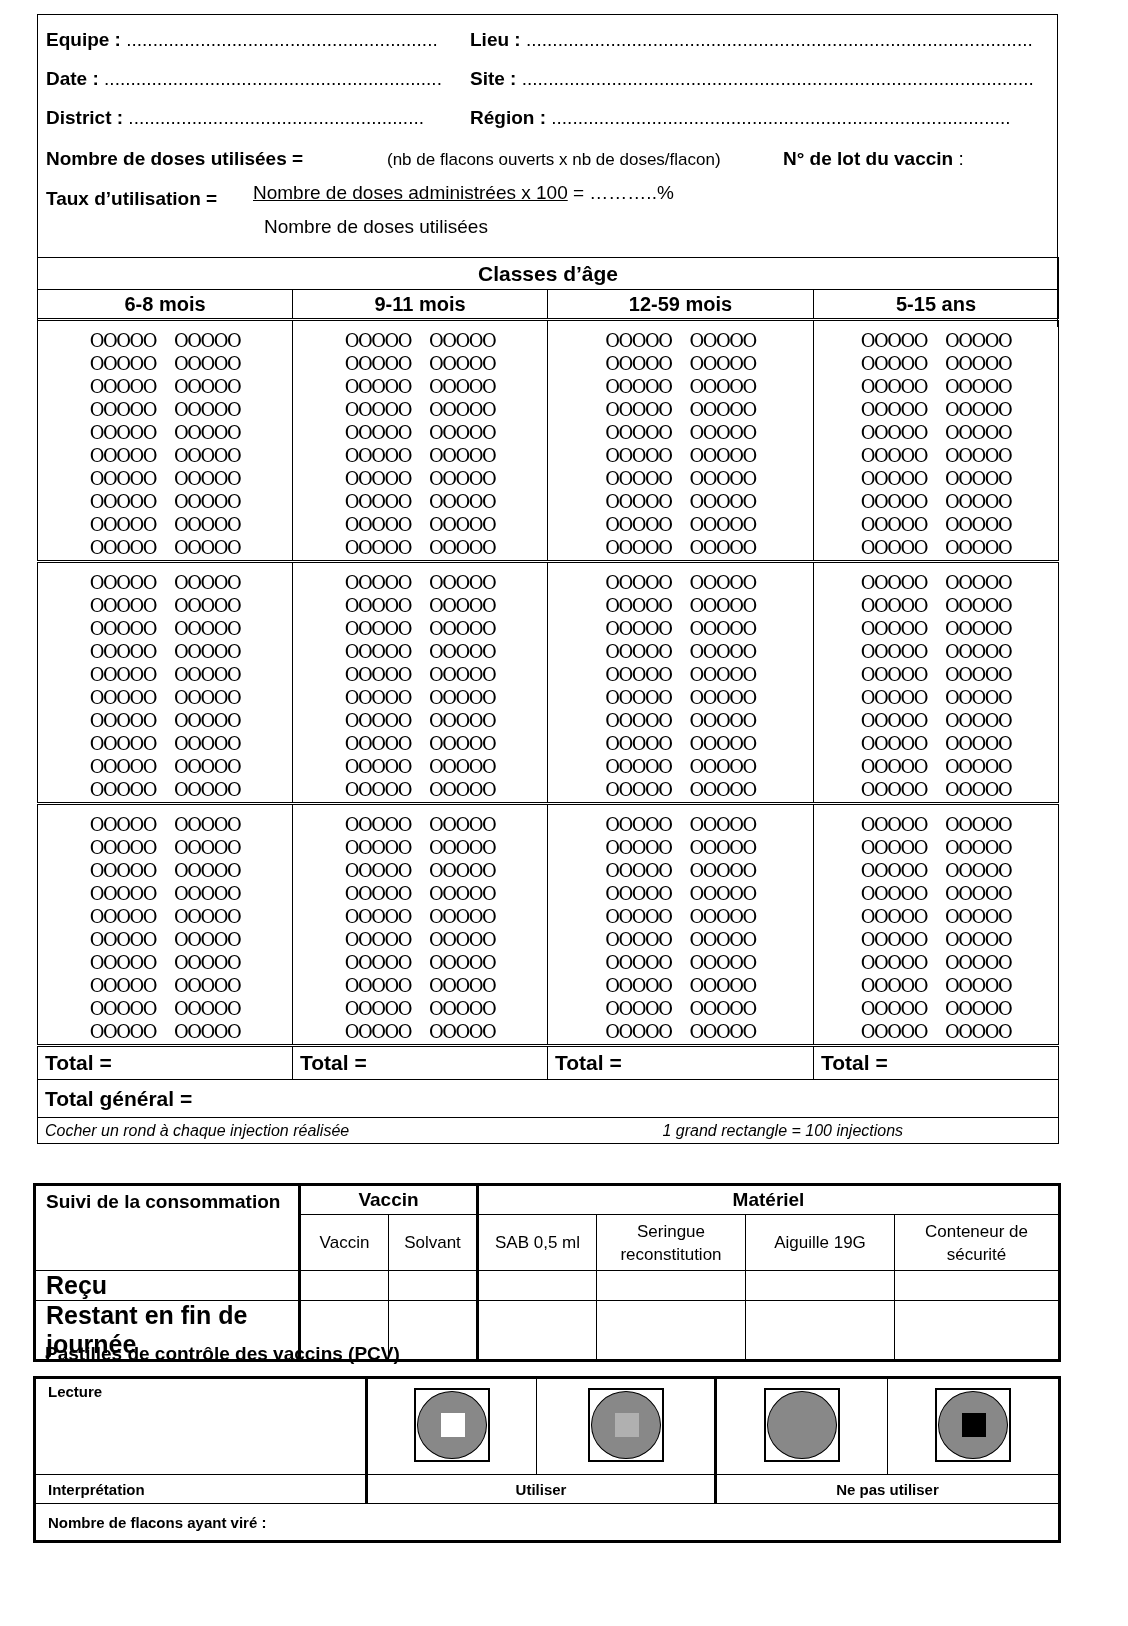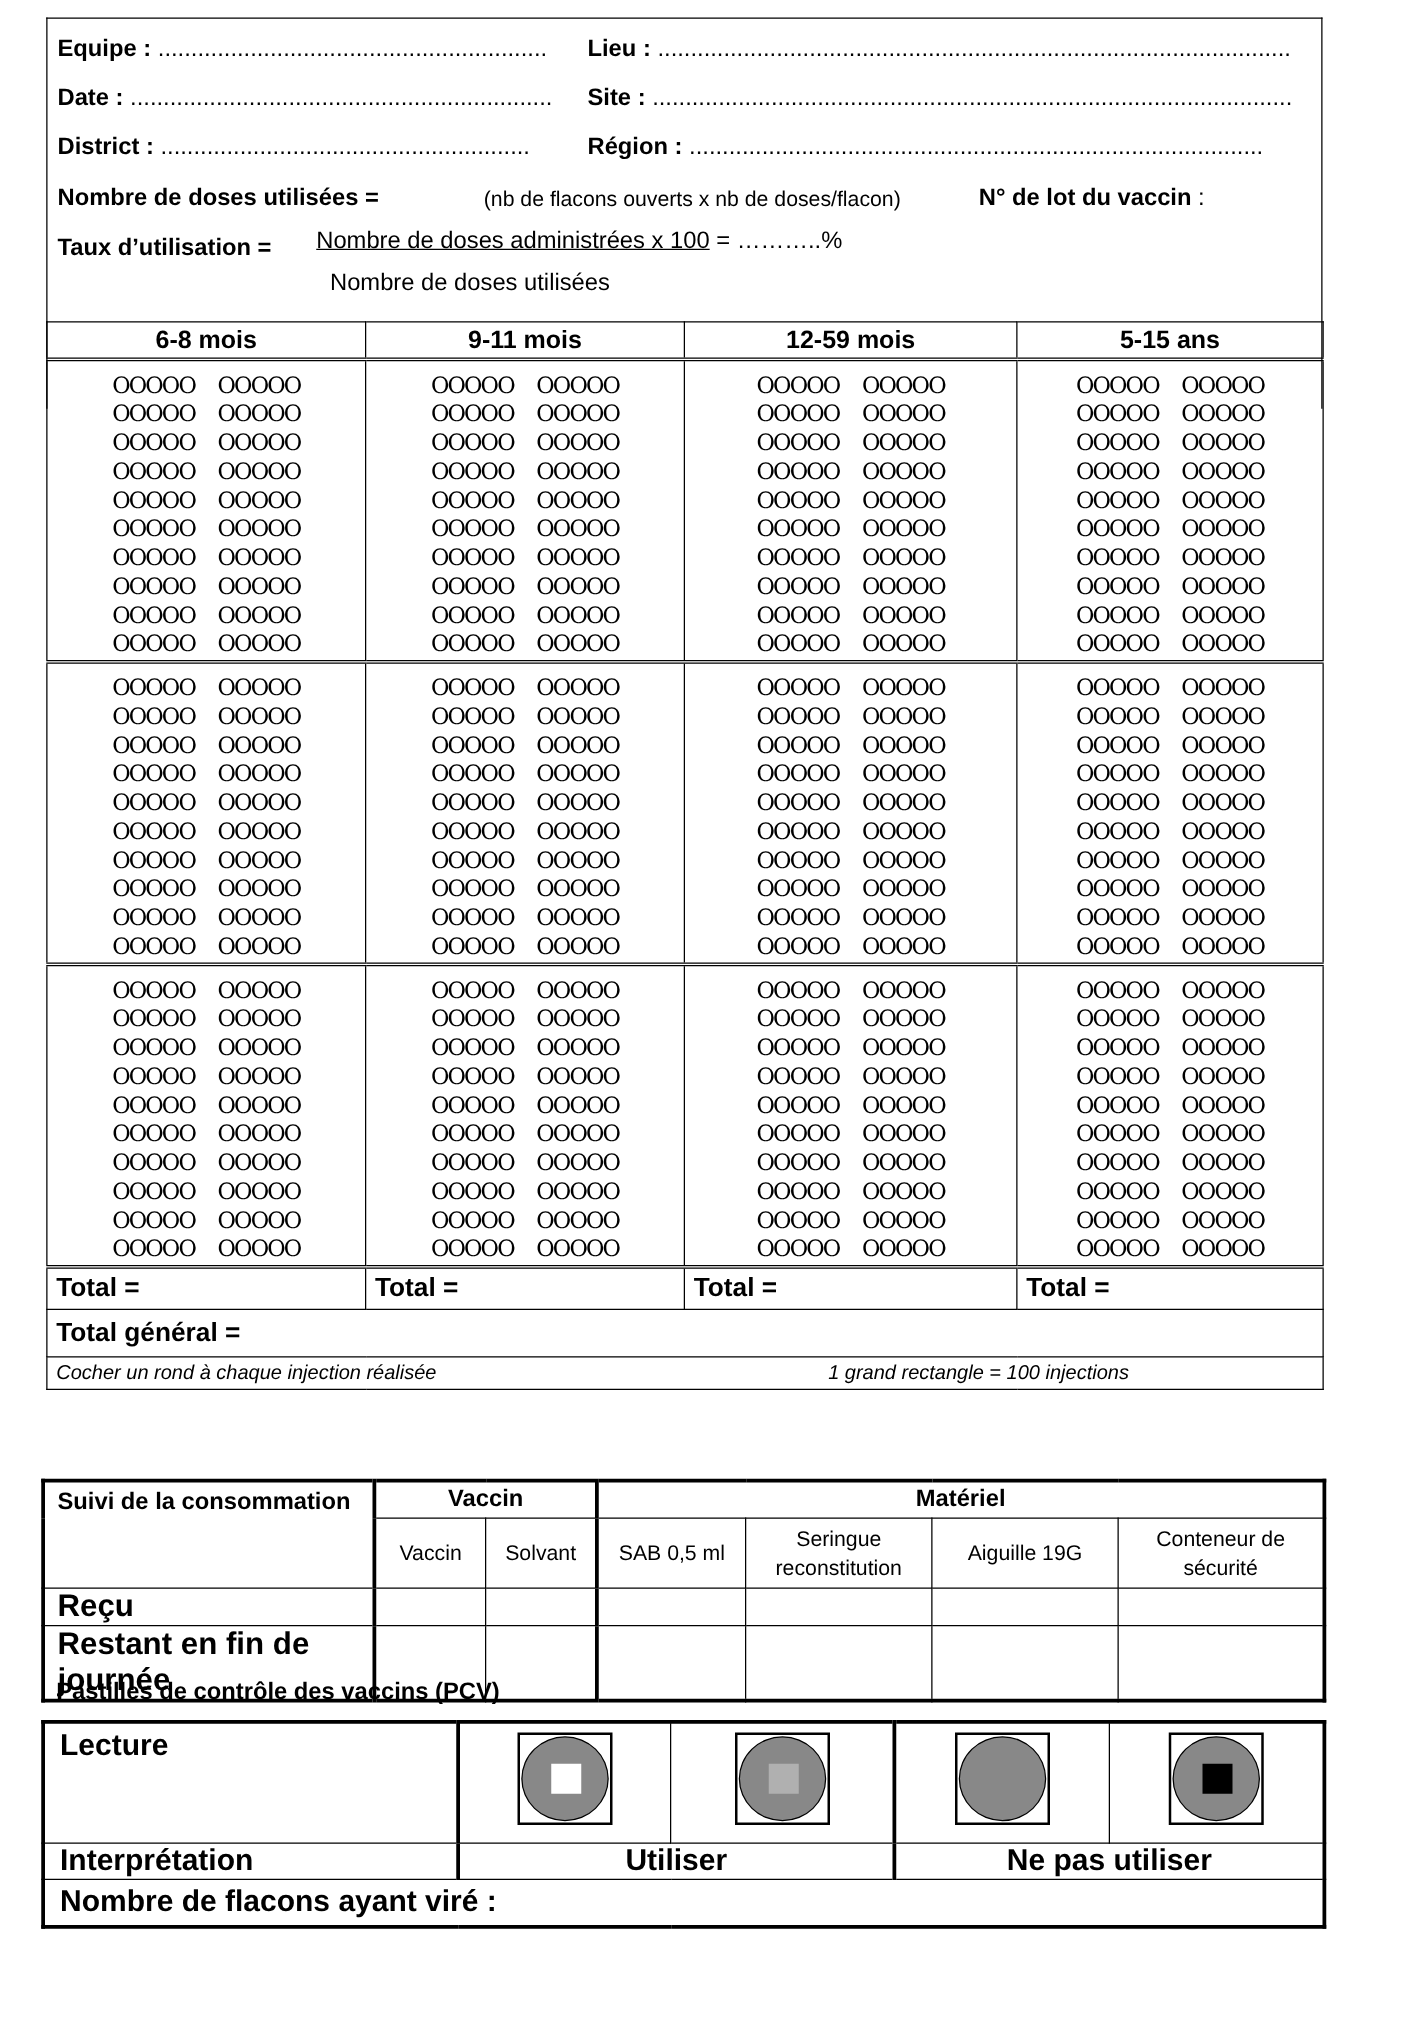--- a/index.html
+++ b/index.html
@@ -29,21 +29,21 @@
   .cons-table td { border: 1.5px solid #000; font-size: 18px; }
   .cons-table .thick-l { border-left: 3px solid #000; }
   .cons-table .hd { font-weight: bold; font-size: 19px; text-align: center; height: 30px; }
   .cons-table .sub { text-align: center; height: 56px; font-size: 17px; line-height: 23px; }
   .cons-table .rowlbl { font-weight: bold; font-size: 25px; padding-left: 10px; height: 29px; }
   .cons-table .suivi { font-weight: bold; font-size: 19px; padding-left: 10px; vertical-align: top; padding-top: 2px; line-height: 28px; }
 
   
   .pcv-title { position: absolute; left: 45px; top: 1343px; font-size: 19px; font-weight: bold; }
   .pcv-table { position: absolute; left: 33px; top: 1376px; width: 1025px; border-collapse: collapse; table-layout: fixed; border: 3px solid #000; }
-  .pcv-table td { border: 1px solid #000; font-size: 24px; margin-top: 11px; }
+  .pcv-table td { border: 1px solid #000; font-size: 15px; margin-top: 11px; }
   .pcv-table .lbl { font-weight: bold; padding-left: 12px; }
   .pcv-table .thick-l { border-left: 3px solid #000; }
   .vvm-cell { height: 97px; text-align: center; vertical-align: middle; }
   .vvm { display: inline-block; position: relative; width: 76px; height: 74px; border: 2px solid #000; }
   .vvm .disc { position: absolute; left: 1px; top: 1px; width: 70px; height: 68px; border-radius: 50%; background: #888; border: 1.5px solid #000; }
   .vvm .sq { position: absolute; left: 25px; top: 23px; width: 24px; height: 24px; }
 </style>
 </head>
 <body>
 
@@ -93,20 +93,23 @@
 </div>
 
 <table class="main-table">
   <colgroup>
       <col style="width:255px">
       <col style="width:255px">
       <col style="width:266px">
       <col style="width:245px">
     </colgroup>
   <tbody>
+      <tr>
+    <td colspan="4" class="classes-title">Classes d’âge</td>
+  </tr>
   <tr>
     <td class="age-head">6-8 mois</td>
     <td class="age-head">9-11 mois</td>
     <td class="age-head">12-59 mois</td>
     <td class="age-head">5-15 ans</td>
   </tr>
   <tr class="block-row">
     <td class="grid-cell">
           <div class="circ-row"><span>OOOOO</span><span class="gap"></span><span>OOOOO</span></div>
           <div class="circ-row"><span>OOOOO</span><span class="gap"></span><span>OOOOO</span></div>

